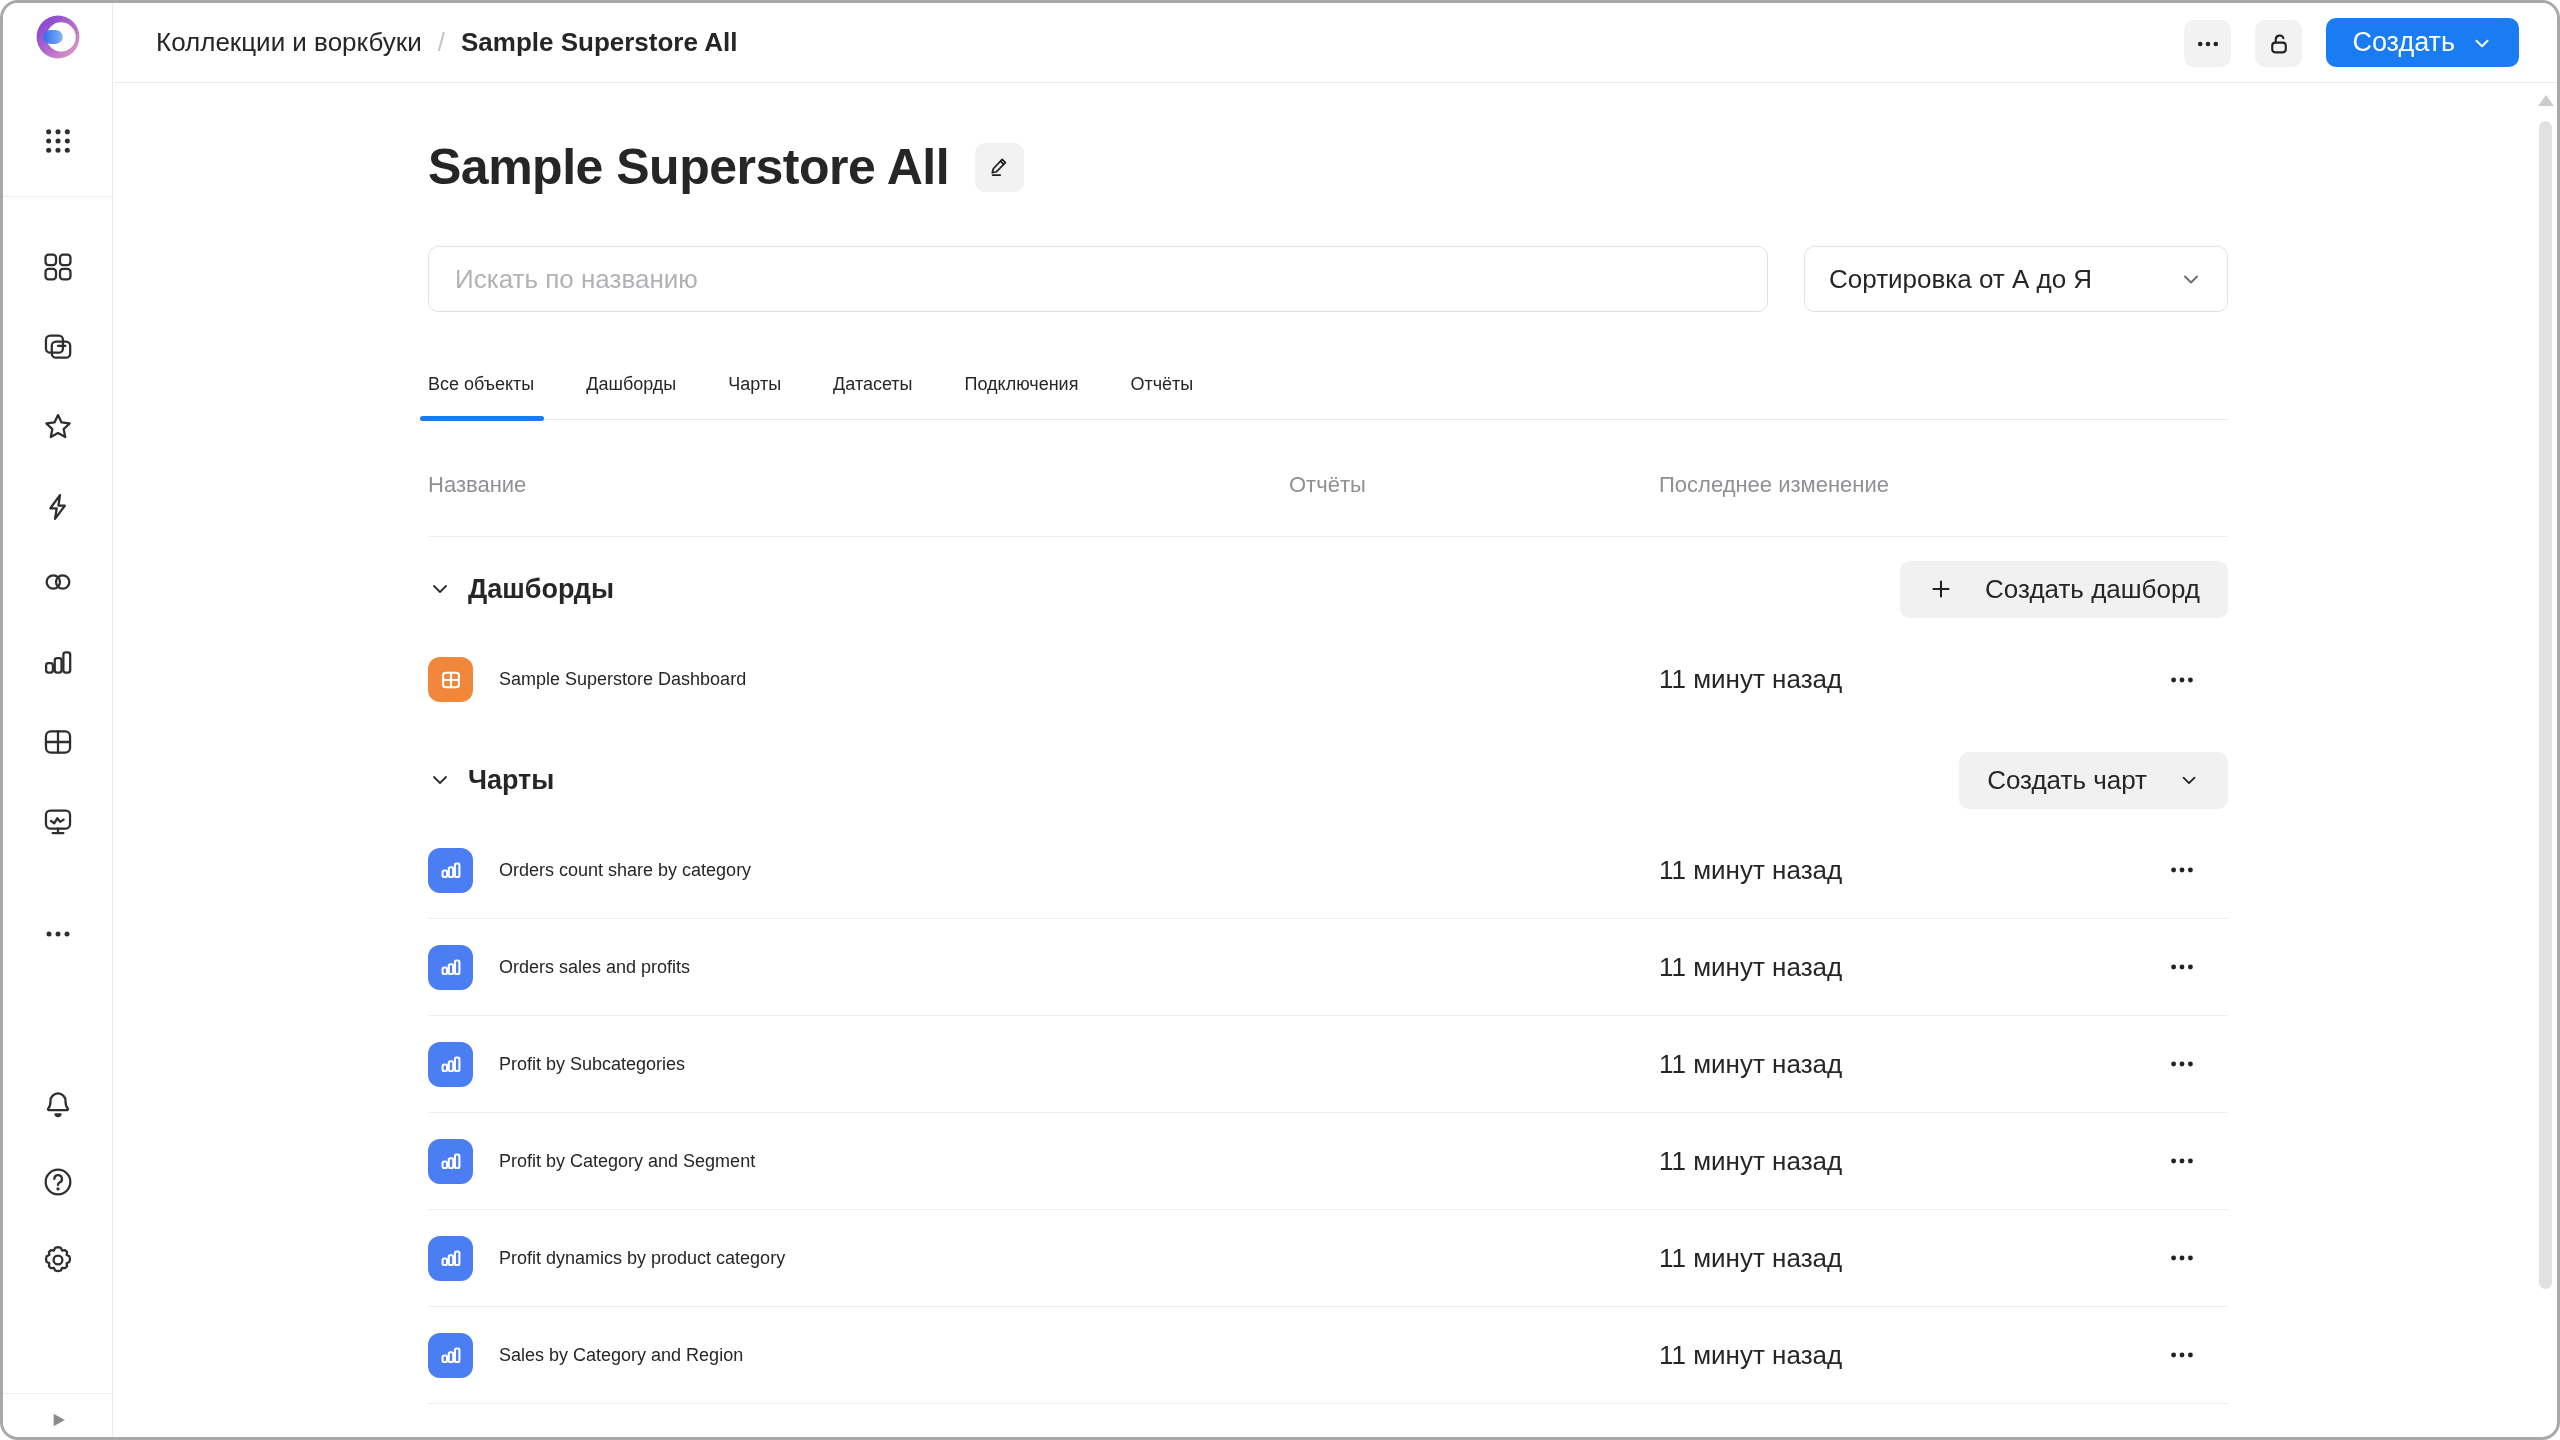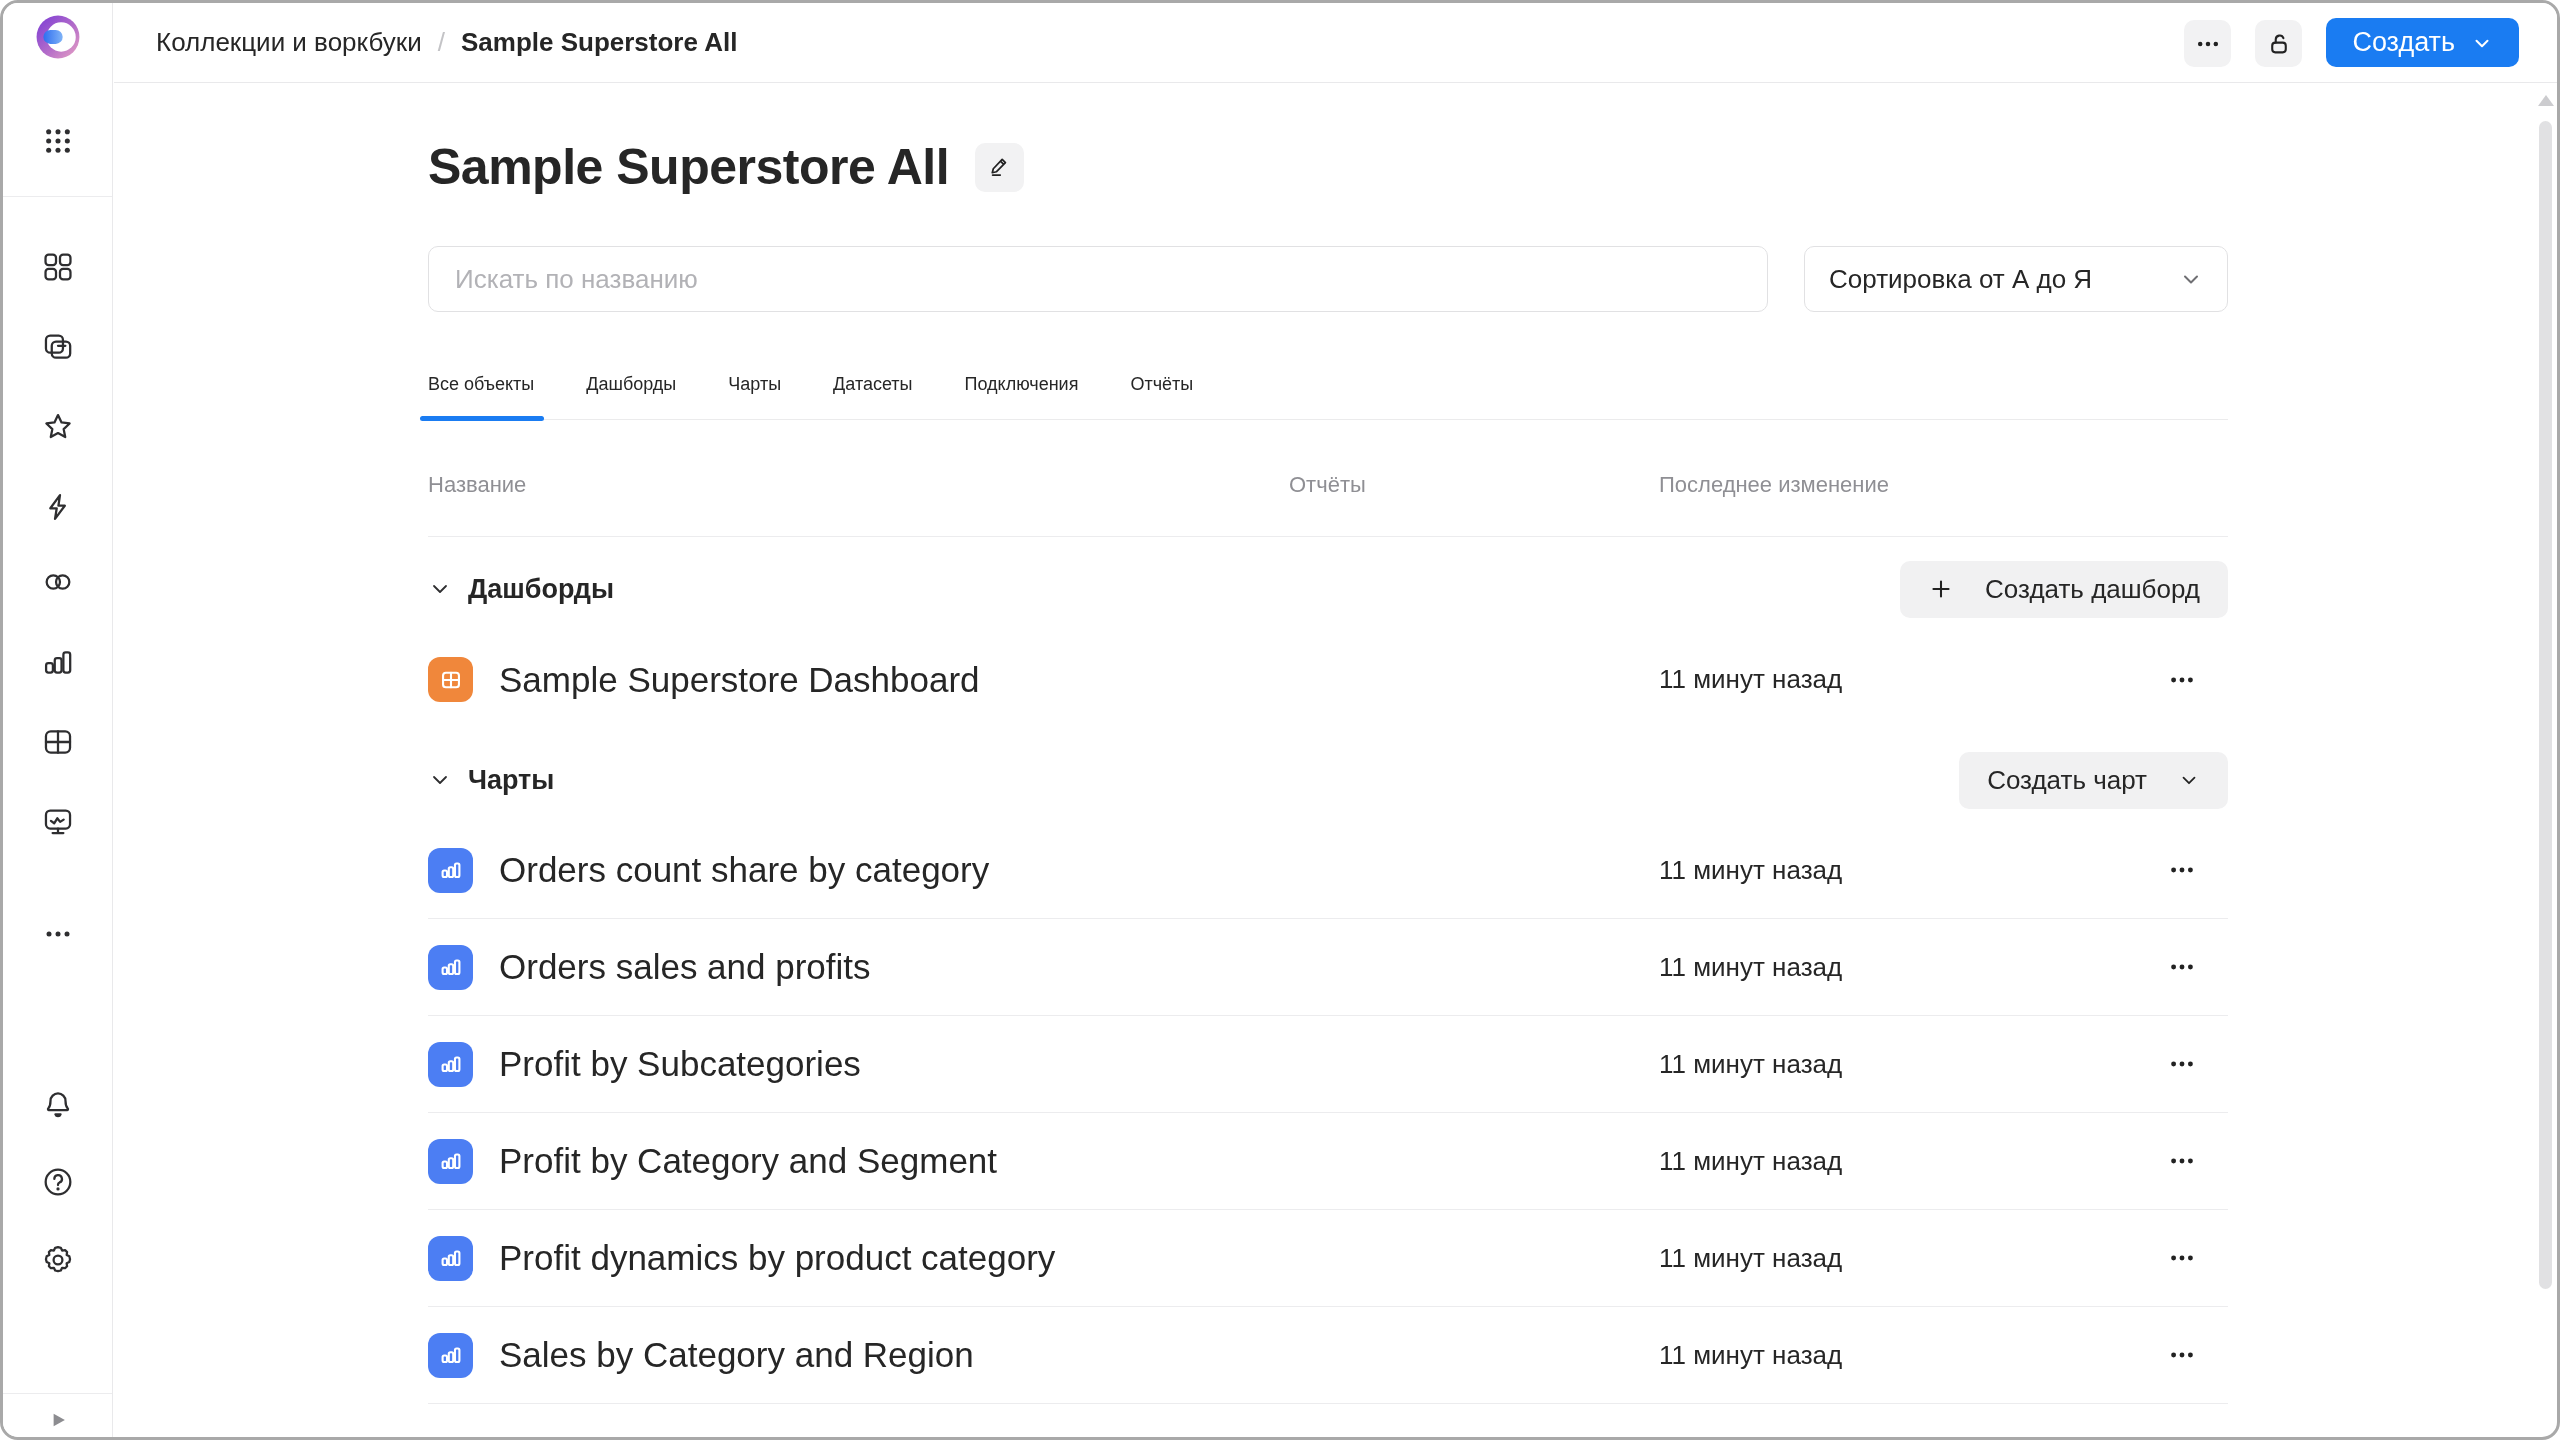--- a/index.html
+++ b/index.html
@@ -61,21 +61,21 @@
   .ghost-btn svg{stroke:#222; fill:none; stroke-width:1.9; stroke-linecap:round; stroke-linejoin:round;}
 
   .rows{margin-top:12px;}
   .row{height:97px; display:grid; grid-template-columns:821px 410px 1fr 80px; align-items:center; border-bottom:1px solid var(--line);}
   [data-rows="0"] .row{border-bottom:none;}
   .cell-name{display:flex; align-items:center; gap:26px;}
   .tile{width:45px; height:45px; border-radius:12px; display:flex; align-items:center; justify-content:center; flex:0 0 45px;}
   .tile svg{display:none; stroke:#fff; fill:none; stroke-width:1.8; stroke-linecap:round; stroke-linejoin:round;}
   .tile-dashboard{background:var(--orange);} .tile-dashboard .g-dash{display:block;}
   .tile-chart{background:var(--chart-blue);} .tile-chart .g-chart{display:block;}
-  .row-title{font-size:35px; cursor:pointer;}
+  .row-title{font-size:18px; cursor:pointer;}
   .author-ph{width:331px; height:50px; border-radius:3px; background:var(--ph);}
   .cell-mod{font-size:26px;}
   .dots-btn{width:60px; height:60px; margin-left:4px; border:none; background:transparent; display:flex; align-items:center; justify-content:center; cursor:pointer;}
   .dots-btn svg{fill:#222;}
 
   
   .scrollbar{position:absolute; right:4px; top:86px; bottom:6px; width:15px;}
   .sb-arrow{position:absolute; top:6px; left:50%; transform:translateX(-50%); width:0; height:0; border-left:8px solid transparent; border-right:8px solid transparent; border-bottom:11px solid #cccccf; cursor:pointer;}
   .sb-thumb{position:absolute; top:32px; left:1px; width:13px; height:1168px; border-radius:7px; background:#e1e1e3; cursor:pointer;}
 </style>

